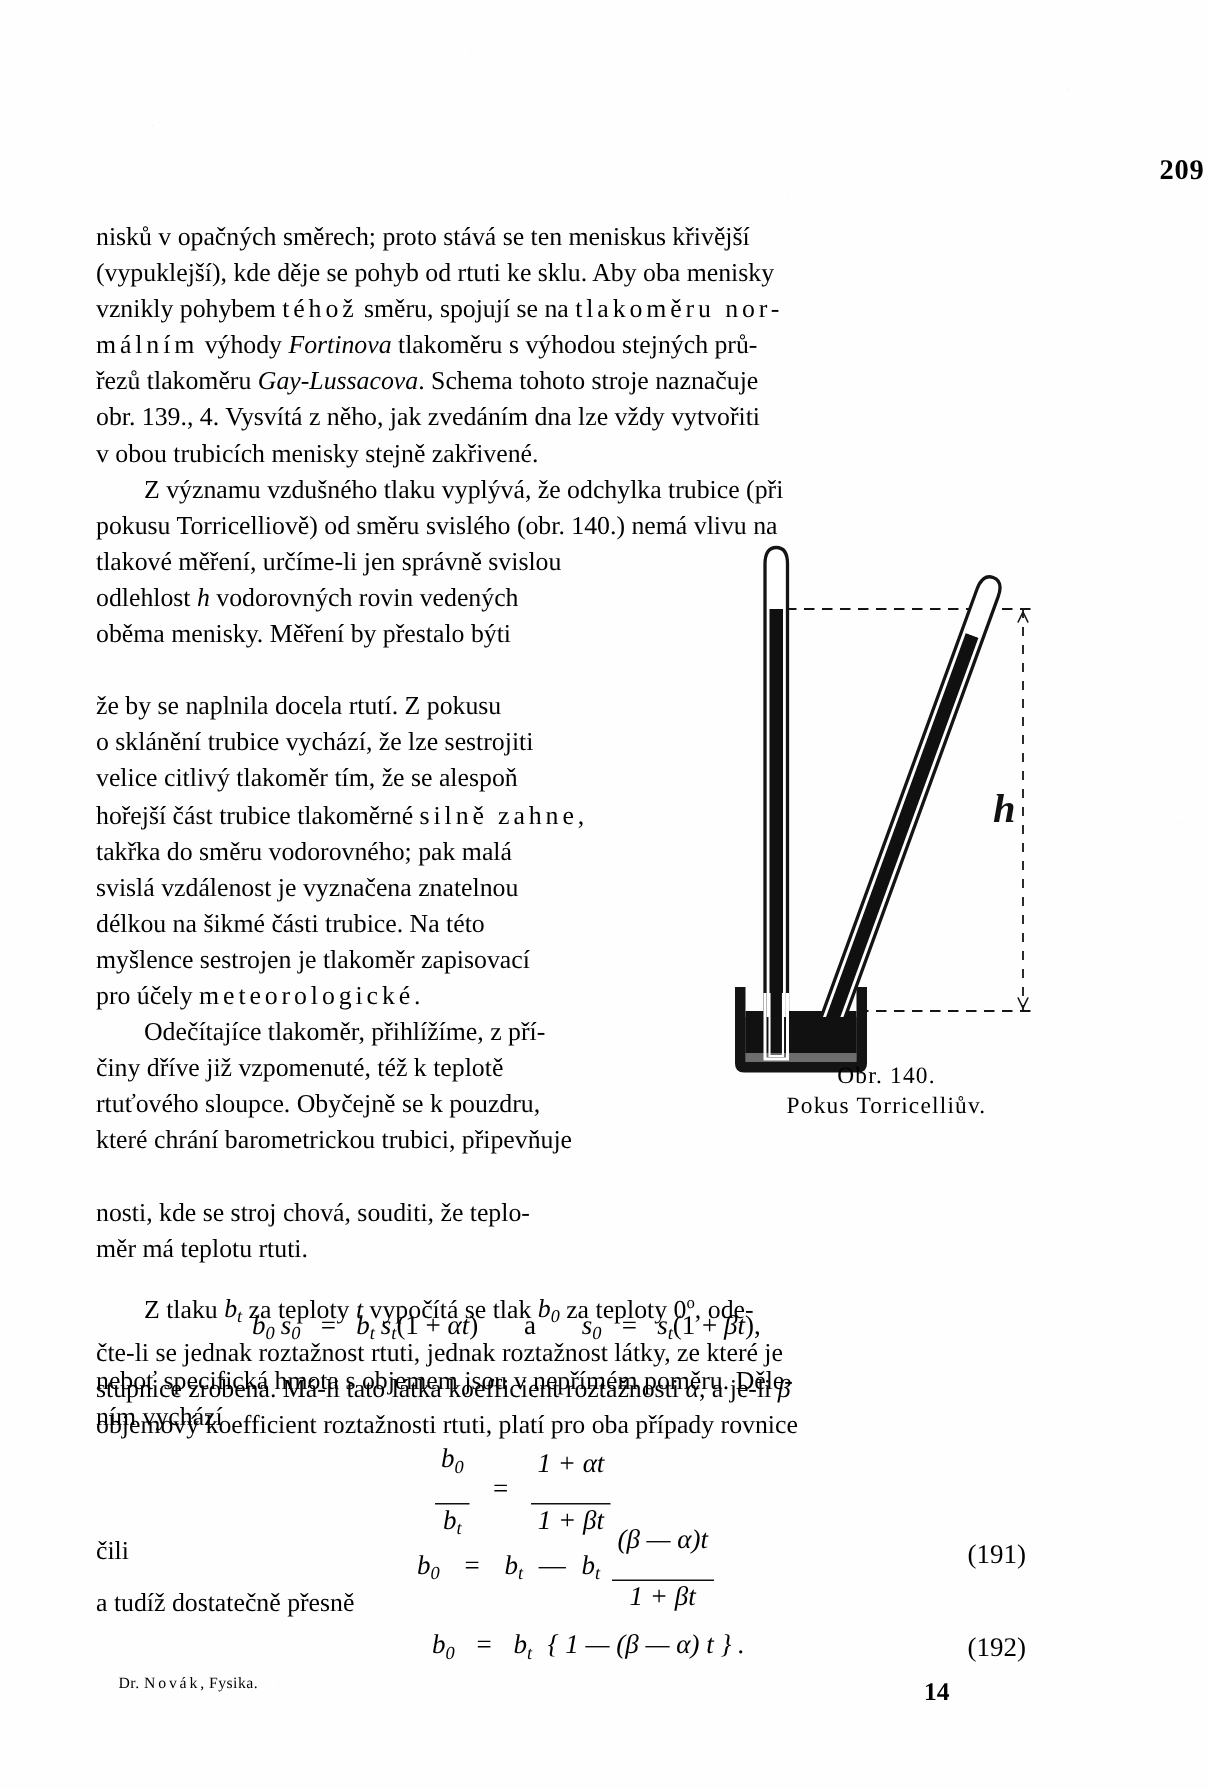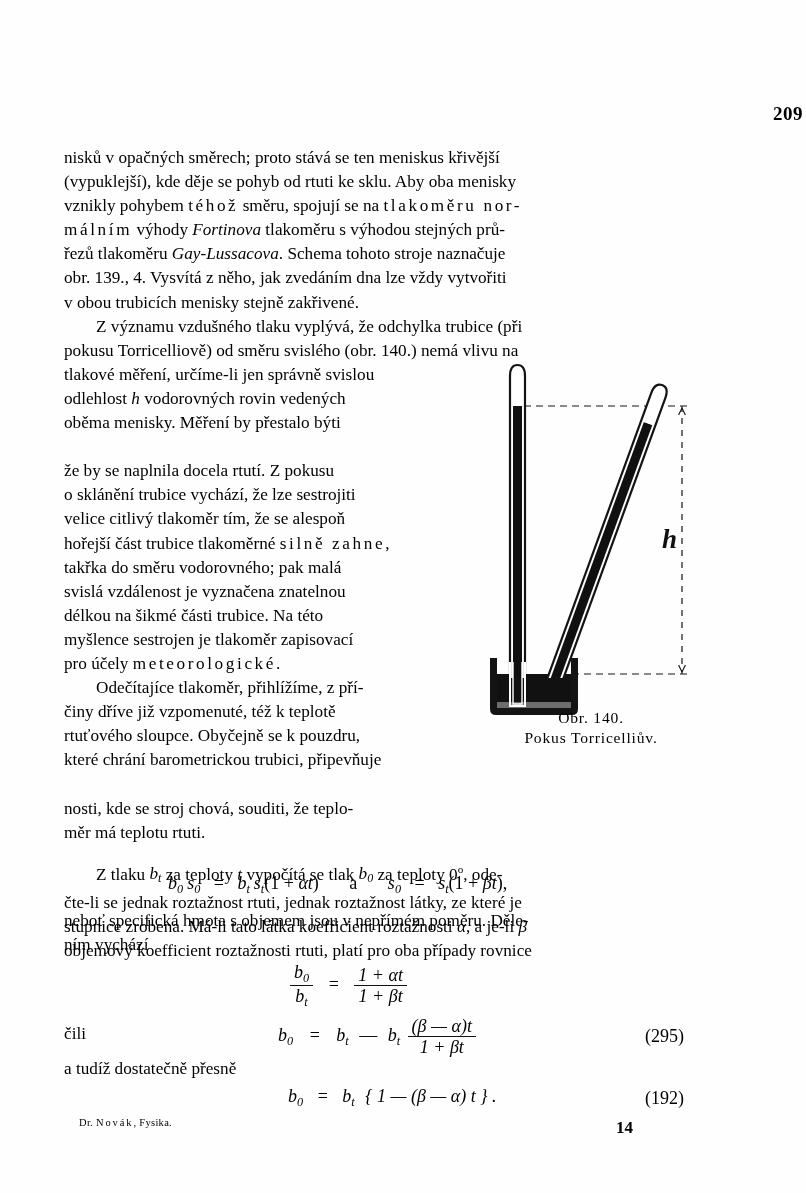--- a/index.html
+++ b/index.html
@@ -112,21 +112,21 @@
   .gk { font-style: italic; }
 
   .frac {
     display: inline-block;
     vertical-align: middle;
     text-align: center;
     line-height: 1.12;
     margin: 0 3px;
   }
   .frac .num { display: block; padding: 0 4px; }
-  .frac .den { display: block; padding: 0 4px; border-top: 1.4px solid #111; }
+  .frac .den { display: block; padding: 0 4px; border-top: 1.4px solid #111; margin-top: 17px; }
 
   .eqno {
     position: absolute;
     font-size: 18px;
   }
 
   
   .footer-left {
     position: absolute;
     left: 79px;
@@ -281,21 +281,21 @@
     <span class="mi"><span>b</span><sub>0</sub></span>
     <span style="margin:0 12px">=</span>
     <span class="mi"><span>b</span><sub>t</sub></span>
     <span style="margin:0 6px">—</span>
     <span class="mi"><span>b</span><sub>t</sub></span>
     <span class="frac">
       <span class="num gk">(β — α)t</span>
       <span class="den gk">1 + βt</span>
     </span>
   </div>
-  <div class="eqno" style="left:645px; top:1026px;">(295)</div>
+  <div class="eqno" style="left:645px; top:1026px;">(191)</div>
 
   <div class="body-text" style="top:1057px; left:64px; width:auto;">
     <p>a tudíž dostatečně přesně</p>
   </div>
 
   <div class="display" style="left:288px; top:1086px;">
     <span class="mi"><span>b</span><sub>0</sub></span>
     <span style="margin:0 10px">=</span>
     <span class="mi"><span>b</span><sub>t</sub></span>
     <span class="gk" style="margin-left:6px">{ 1 — (β — α) t } .</span>

